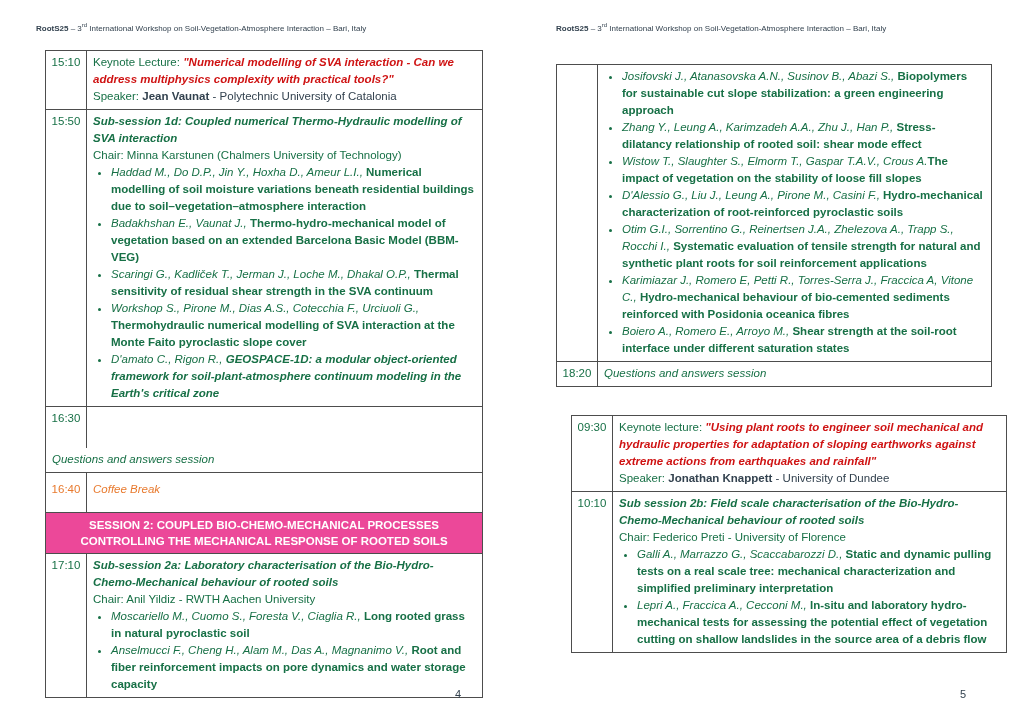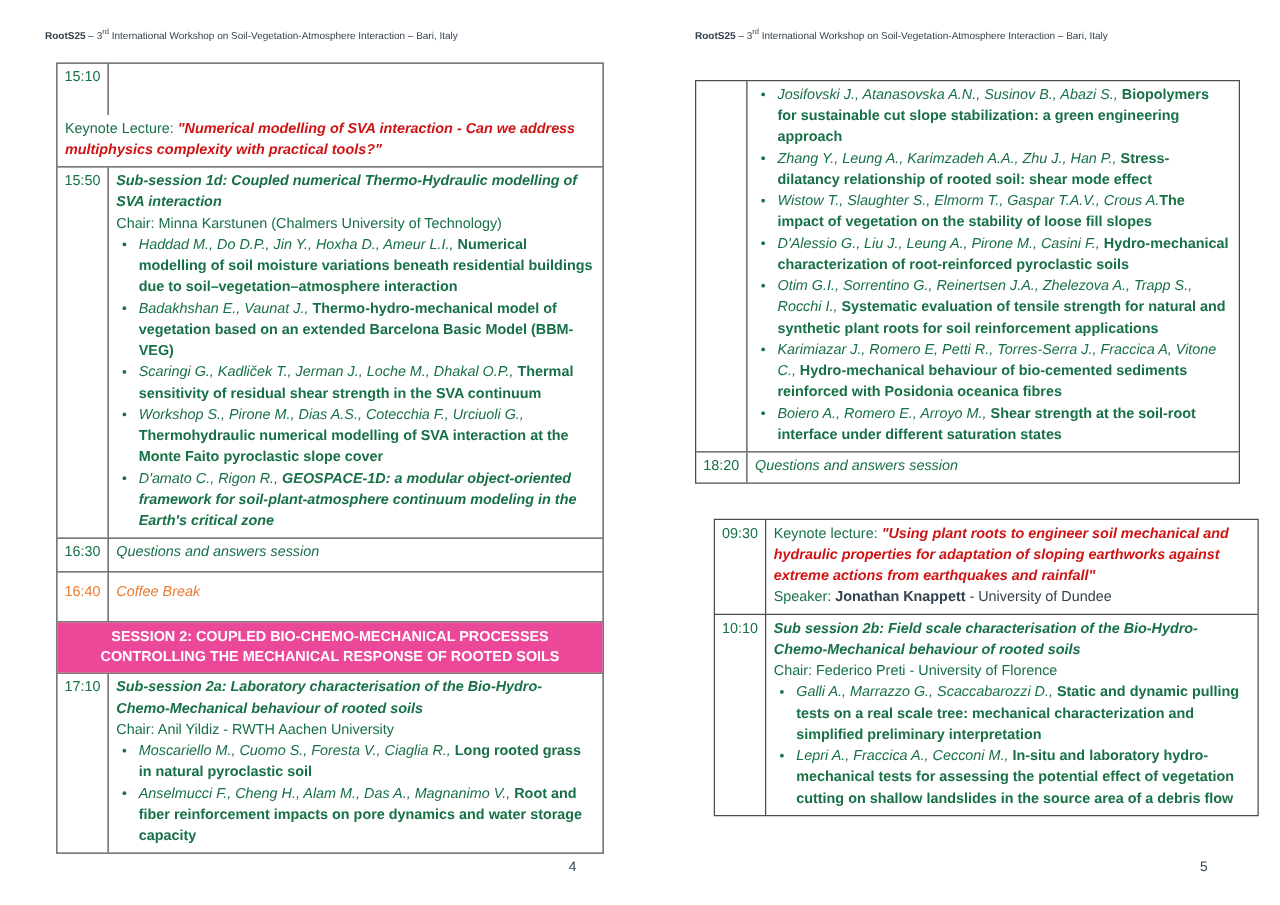--- a/index.html
+++ b/index.html
@@ -49,43 +49,46 @@
   <div class="hdr" style="left:36px;">
     <b>RootS25</b><span> – 3</span><sup>rd</sup><span> International Workshop on Soil-Vegetation-Atmosphere Interaction – Bari, Italy</span>
   </div>
 
   <div class="hdr" style="left:556px;">
     <b>RootS25</b><span> – 3</span><sup>rd</sup><span> International Workshop on Soil-Vegetation-Atmosphere Interaction – Bari, Italy</span>
   </div>
 
   <div class="tbl" style="left:45px;top:50px;width:436px;">
 
-    <div class="row" style="min-height:55px;flex-direction:column;">
+    <div class="row" style="min-height:55px;">
       <div class="tc">15:10</div>
       <div class="cc">
         <span class="green">Keynote Lecture: </span><span class="red-bi">"Numerical modelling of SVA interaction - Can we address multiphysics complexity with practical tools?"</span>
+        <div>
+          <span class="green">Speaker: </span><span class="navy bold">Jean Vaunat</span><span class="navy"> - Polytechnic University of Catalonia</span>
+        </div>
       </div>
     </div>
 
     <div class="row">
       <div class="tc">15:50</div>
       <div class="cc">
         <div class="session-title">Sub-session 1d: Coupled numerical Thermo-Hydraulic modelling of SVA interaction</div>
         <div class="chair">Chair: Minna Karstunen (Chalmers University of Technology)</div>
         <ul class="papers">
           <li><span class="authors">Haddad M., Do D.P., Jin Y., Hoxha D., Ameur L.I., </span><span class="ptitle">Numerical modelling of soil moisture variations beneath residential buildings due to soil–vegetation–atmosphere interaction</span></li>
           <li><span class="authors">Badakhshan E., Vaunat J., </span><span class="ptitle">Thermo-hydro-mechanical model of vegetation based on an extended Barcelona Basic Model (BBM-VEG)</span></li>
           <li><span class="authors">Scaringi G., Kadliček T., Jerman J., Loche M., Dhakal O.P., </span><span class="ptitle">Thermal sensitivity of residual shear strength in the SVA continuum</span></li>
           <li><span class="authors">Workshop S., Pirone M., Dias A.S., Cotecchia F., Urciuoli G., </span><span class="ptitle">Thermohydraulic numerical modelling of SVA interaction at the Monte Faito pyroclastic slope cover</span></li>
           <li><span class="authors">D'amato C., Rigon R., </span><span class="ptitle bi">GEOSPACE-1D: a modular object-oriented framework for soil-plant-atmosphere continuum modeling in the Earth's critical zone</span></li>
         </ul>
       </div>
     </div>
 
-    <div class="row" style="min-height:26px;">
+    <div class="row" style="min-height:26px;flex-direction:column;">
       <div class="tc">16:30</div>
       <div class="cc"><span class="green it">Questions and answers session</span></div>
     </div>
 
     <div class="row" style="min-height:39px;">
       <div class="tc orange" style="color:#e87a2e;padding-top:8px;">16:40</div>
       <div class="cc" style="padding-top:8px;"><span class="orange it">Coffee Break</span></div>
     </div>
 
     <div class="banner-row row">

